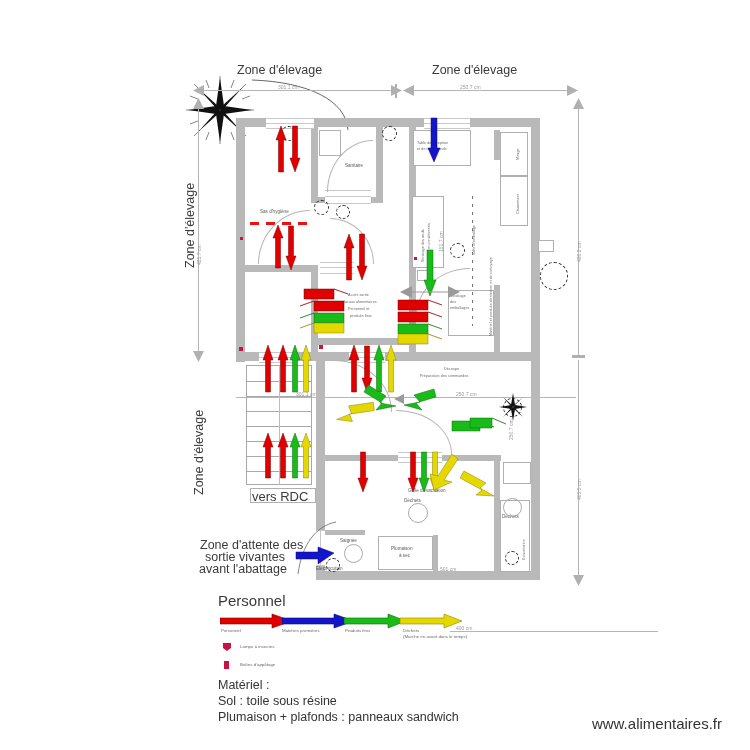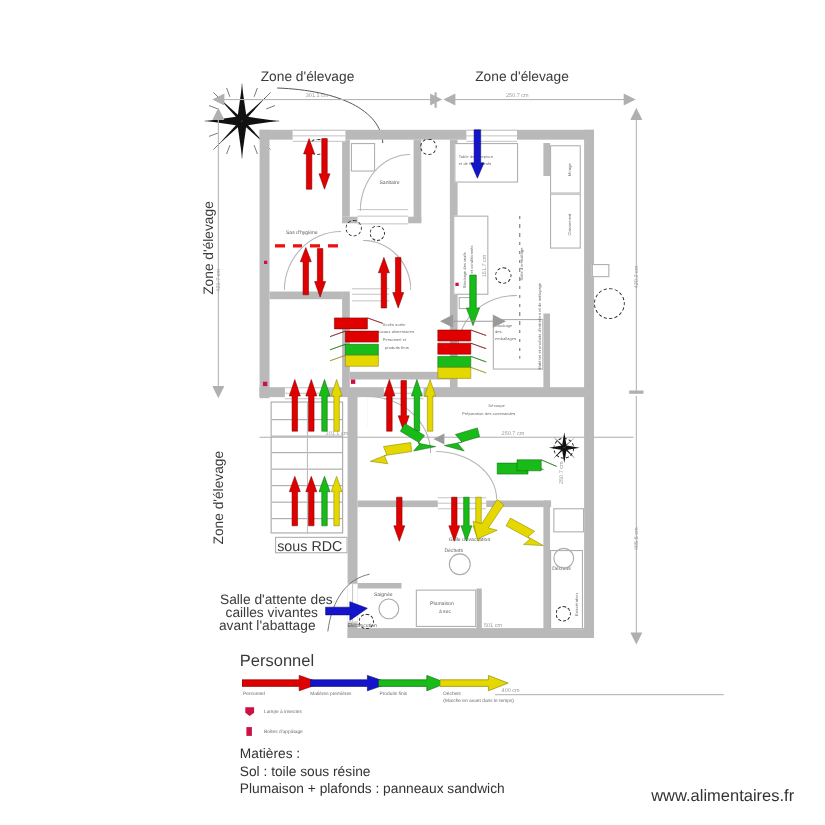--- a/index.html
+++ b/index.html
@@ -259,24 +259,24 @@
     <div style="top:15px"></div>
       <div style="top:30px"></div>
       <div style="top:45px"></div>
     <div style="top:60px"></div>
       <div style="top:75px"></div>
       <div style="top:90px"></div>
     <div style="top:105px"></div>
   </div>
   <div class="thinline" style="left:279px;top:365px;width:1px;height:120px"></div>
   <div class="thinbox" style="left:250px;top:488px;width:66px;height:15px"></div>
-  <div class="lbl" style="left:252px;top:489px;font-size:13px;color:#3a3a3a">sous RDC</div>
-
-  <div class="lbl zone-lbl" style="left:200px;top:538px">Salle d'attente des</div>
-  <div class="lbl zone-lbl" style="left:205px;top:550px">cailles vivantes</div>
+  <div class="lbl" style="left:252px;top:489px;font-size:13px;color:#3a3a3a">vers RDC</div>
+
+  <div class="lbl zone-lbl" style="left:200px;top:538px">Zone d'attente des</div>
+  <div class="lbl zone-lbl" style="left:205px;top:550px">sortie vivantes</div>
   <div class="lbl zone-lbl" style="left:199px;top:562px">avant l'abattage</div>
   <svg class="abs" style="left:290px;top:520px;width:50px;height:56px">
     <path d="M46 2 C 26 6, 12 24, 8 54" stroke="#666" stroke-width=".8" fill="none"></path>
   </svg>
 
   <div class="dashgrey" style="left:472px;top:196px;height:130px"></div>
 
   <div class="sq" style="left:239px;top:347px;width:4px;height:4px;background:#cc1144"></div>
   <div class="sq" style="left:319px;top:345px;width:4px;height:4px;background:#cc1144"></div>
   <div class="sq" style="left:408px;top:336px;width:4px;height:4px;background:#cc1144"></div>
@@ -448,18 +448,18 @@
   <svg class="abs" style="left:4px;top:50px;width:10px;height:10px">
     <polygon points="1,1 9,1 9,6 5,9 1,6" fill="#cc1144"></polygon>
   </svg>
   <div class="legend-txt" style="left:22px;top:52px">Lampe à insectes</div>
 
   <svg class="abs" style="left:5px;top:68px;width:8px;height:10px">
     <rect x="1" y="1" width="5" height="8" fill="#cc1144"></rect>
   </svg>
   <div class="legend-txt" style="left:22px;top:70px">Boîtes d'appâtage</div>
 
-  <div class="mat" style="left:0;top:86px">Matières :</div>
+  <div class="mat" style="left:0;top:86px">Matériel :</div>
   <div class="mat" style="left:0;top:102px">Sol : toile sous résine</div>
   <div class="mat" style="left:0;top:118px">Plumaison + plafonds : panneaux sandwich</div>
 </div>
 
 <div id="footer">www.alimentaires.fr</div>
 
 </body></html>

